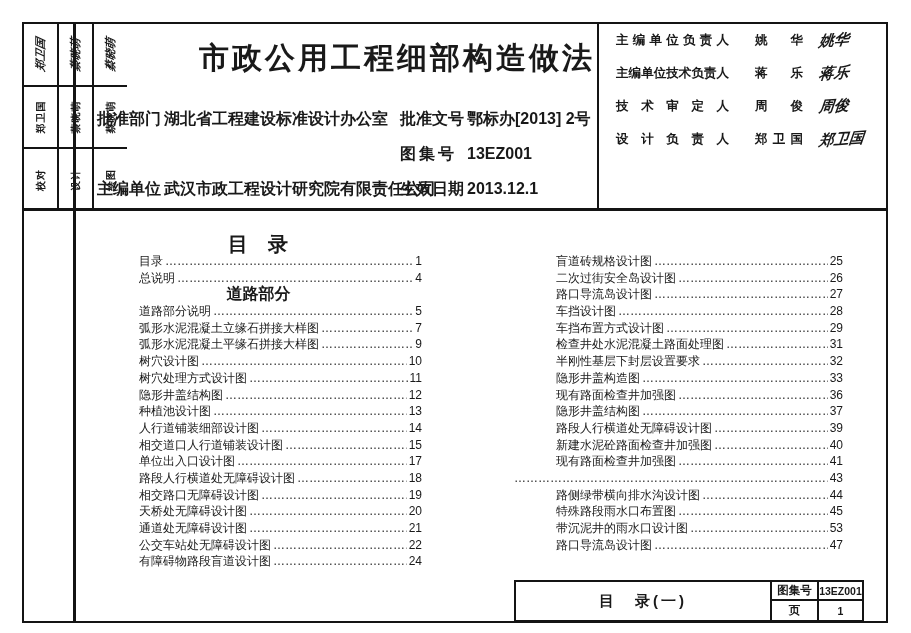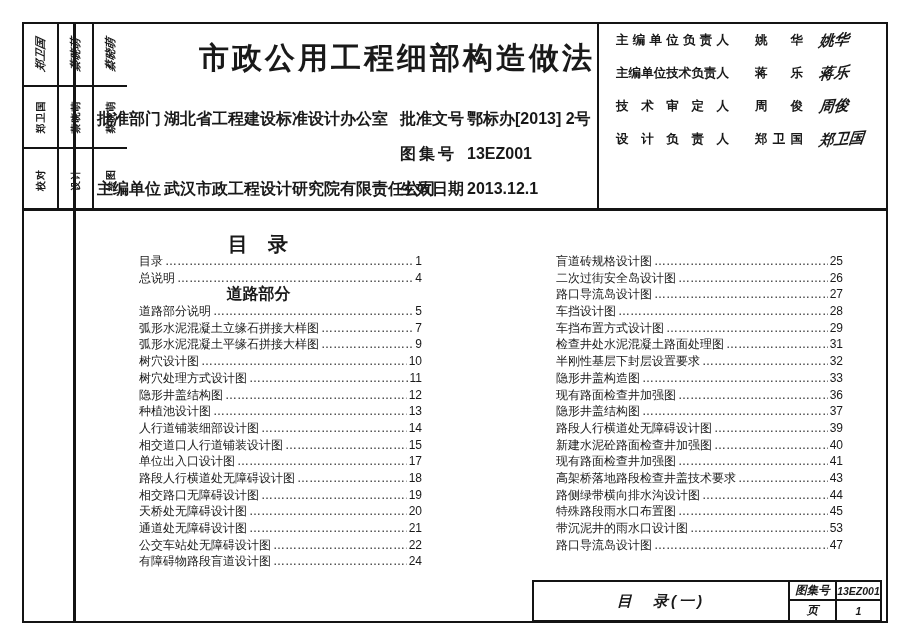--- a/index.html
+++ b/index.html
@@ -51,22 +51,22 @@
   .toc-left{left:95px;width:327px;}
   .toc-right{left:512px;width:331px;}
   .toc-row{height:16.7px;display:flex;align-items:baseline;font-size:12px;font-weight:500;line-height:16.7px;}
   .toc-title{white-space:nowrap;margin-left:44px;}
   .leader{flex:1;overflow:hidden;white-space:nowrap;margin:0 2px;}
   .leader::after{content:"……………………………………………………………………………………………………………………";letter-spacing:0px;}
   .toc-page{white-space:nowrap;}
   .toc-sec{height:16.7px;line-height:16.7px;text-align:center;font-size:16px;font-weight:700;}
 
   
-  .footer-box{position:absolute;left:532px;top:580px;width:350px;height:42px;
-    border:2.5px solid #141414;box-sizing:border-box;display:flex;font-style:italic;}
+  .footer-box{position:absolute;left:514px;top:580px;width:350px;height:42px;
+    border:2.5px solid #141414;box-sizing:border-box;display:flex;}
   .fb-title{flex:1;display:flex;align-items:center;justify-content:center;
     font-size:15px;font-weight:600;letter-spacing:3px;}
   .fb-grid{display:grid;grid-template-columns:47px 45px;grid-template-rows:1fr 1fr;}
   .fb-cell{display:flex;align-items:center;justify-content:center;
     border-left:2px solid #141414;font-weight:600;box-sizing:border-box;}
   .fb-r1{border-bottom:2px solid #141414;}
   .fb-lab{font-size:11.5px;}
   .fb-val{font-size:10.5px;letter-spacing:0;}
 </style>
 </head>
@@ -359,21 +359,20 @@
         <span class="toc-page">40</span>
       </div>
 
       <div class="toc-row">
         <span class="toc-title">现有路面检查井加强图</span>
         <span class="leader"></span>
         <span class="toc-page">41</span>
       </div>
 
       <div class="toc-row">
-        <span class="toc-title">高架桥落地路段检查井盖技术要求</span>
         <span class="leader"></span>
         <span class="toc-page">43</span>
       </div>
 
       <div class="toc-row">
         <span class="toc-title">路侧绿带横向排水沟设计图</span>
         <span class="leader"></span>
         <span class="toc-page">44</span>
       </div>
 

